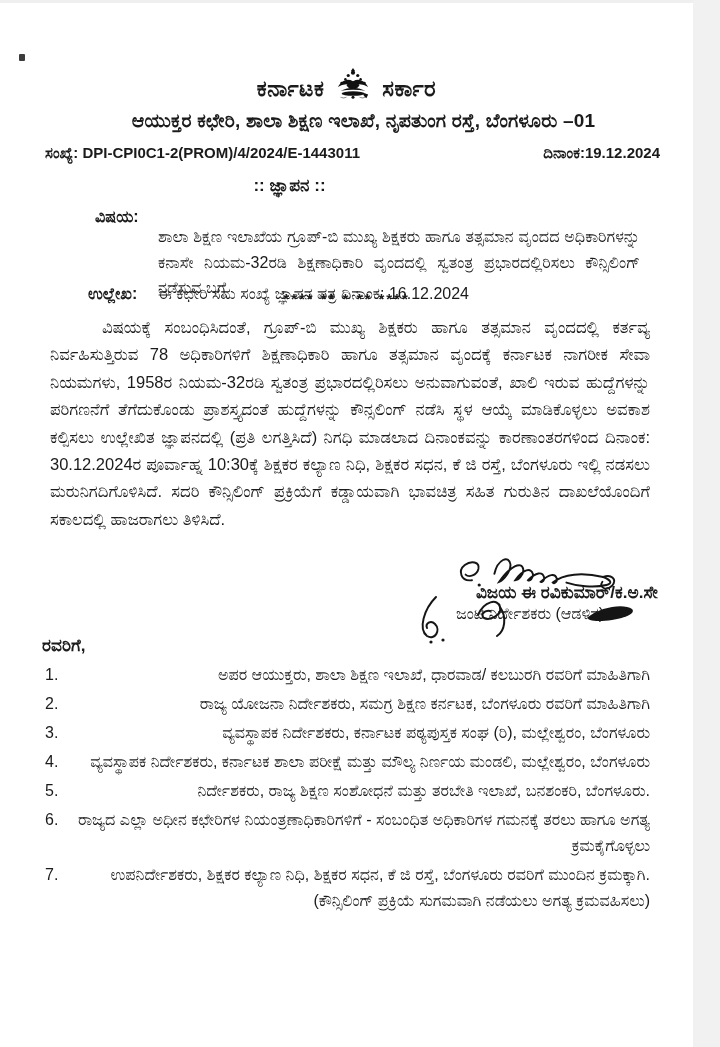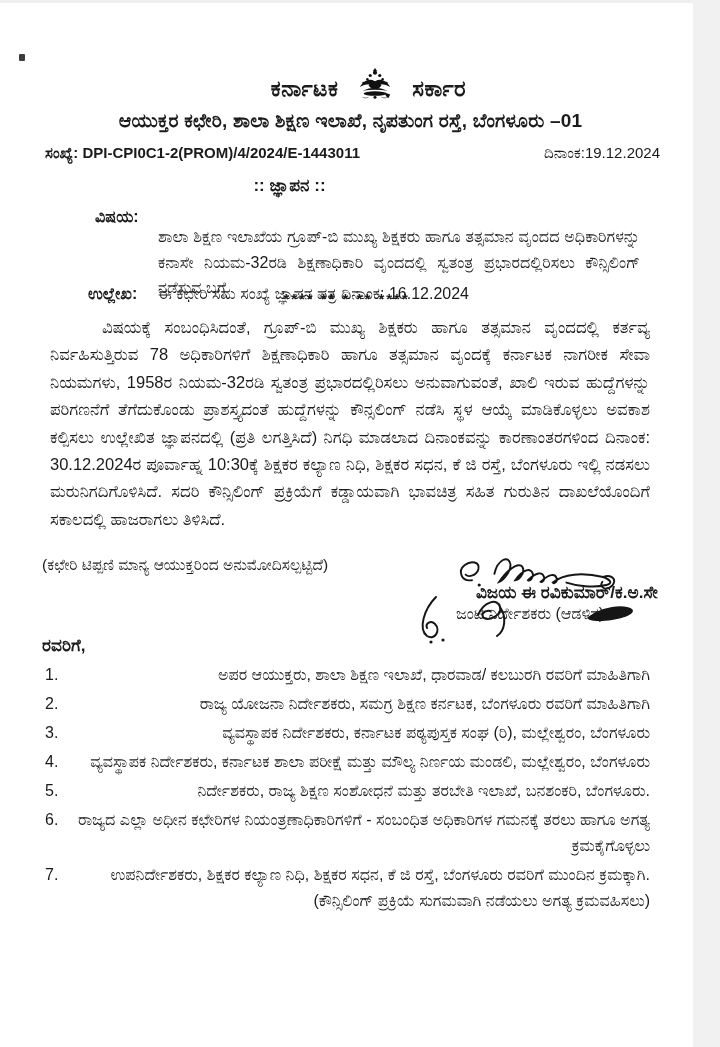--- a/index.html
+++ b/index.html
@@ -10,32 +10,32 @@
     overflow:hidden;
     font-family:"Liberation Sans","DejaVu Sans",sans-serif;
     color:#1b1b1b;
   }
   .top-strip{position:absolute;left:0;top:0;width:720px;height:3px;background:#efefef;}
   .right-strip{position:absolute;left:693px;top:0;width:27px;height:1047px;background:#f1f1f1;}
   .scan-dot{position:absolute;left:19px;top:54px;width:6px;height:7px;background:#3c3c3c;border-radius:1px;}
 
   .title-row{
     position:absolute;left:0;top:74px;width:693px;
-    display:flex;align-items:center;justify-content:center;gap:18px;
-    font-size:22px;font-weight:bold;letter-spacing:.5px;margin-left:22px;
+    display:flex;align-items:center;justify-content:center;gap:10px;
+    font-size:22px;font-weight:bold;letter-spacing:.5px;
   }
   .emblem{width:38px;height:38px;margin-top:-8px;}
   .office-line{
-    position:absolute;left:4px;top:110px;width:693px;
+    position:absolute;left:17px;top:110px;width:693px;
     text-align:center;font-size:19px;font-weight:bold;letter-spacing:.2px;
   }
   .ref-row{position:absolute;left:0;top:144px;width:693px;height:22px;font-size:15px;padding-left:20px;}
   .ref-number{position:absolute;left:45px;top:0;font-weight:600;}
   .ref-number .lbl{font-weight:600;}
-  .ref-date{position:absolute;right:53px;top:0;font-weight:400;}
+  .ref-date{position:absolute;right:53px;top:0;font-weight:700;}
 
   .memo-heading{
     position:absolute;left:0;top:176px;width:579px;
     text-align:center;font-size:17px;font-weight:bold;
   }
   .subject-label{position:absolute;left:95px;top:208px;font-size:16px;font-weight:bold;}
   .subject-text{
     position:absolute;left:158px;top:208px;width:482px;
     font-size:16px;line-height:25.5px;text-align:justify;margin-top:16px;
   }
@@ -109,21 +109,20 @@
   <div class="subject-label">ವಿಷಯ:</div>
   <div class="subject-text">ಶಾಲಾ ಶಿಕ್ಷಣ ಇಲಾಖೆಯ ಗ್ರೂಪ್-ಬಿ ಮುಖ್ಯ ಶಿಕ್ಷಕರು ಹಾಗೂ ತತ್ಸಮಾನ ವೃಂದದ ಅಧಿಕಾರಿಗಳನ್ನು ಕನಾಸೇ ನಿಯಮ-32ರಡಿ ಶಿಕ್ಷಣಾಧಿಕಾರಿ ವೃಂದದಲ್ಲಿ ಸ್ವತಂತ್ರ ಪ್ರಭಾರದಲ್ಲಿರಿಸಲು ಕೌನ್ಸಿಲಿಂಗ್ ನಡೆಸುವ ಬಗ್ಗೆ</div>
 
   <div class="reference-label">ಉಲ್ಲೇಖ:</div>
   <div class="reference-text">ಈ ಕಛೇರಿ ಸಮ ಸಂಖ್ಯೆ ಜ್ಞಾಪನ ಪತ್ರ ದಿನಾಂಕ: 16.12.2024</div>
 
   <div class="separator">**** ** * ** ****</div>
 
   <p class="body-par">ವಿಷಯಕ್ಕೆ ಸಂಬಂಧಿಸಿದಂತೆ, ಗ್ರೂಪ್-ಬಿ ಮುಖ್ಯ ಶಿಕ್ಷಕರು ಹಾಗೂ ತತ್ಸಮಾನ ವೃಂದದಲ್ಲಿ ಕರ್ತವ್ಯ ನಿರ್ವಹಿಸುತ್ತಿರುವ 78 ಅಧಿಕಾರಿಗಳಿಗೆ ಶಿಕ್ಷಣಾಧಿಕಾರಿ ಹಾಗೂ ತತ್ಸಮಾನ ವೃಂದಕ್ಕೆ ಕರ್ನಾಟಕ ನಾಗರೀಕ ಸೇವಾ ನಿಯಮಗಳು, 1958ರ ನಿಯಮ-32ರಡಿ ಸ್ವತಂತ್ರ ಪ್ರಭಾರದಲ್ಲಿರಿಸಲು ಅನುವಾಗುವಂತೆ, ಖಾಲಿ ಇರುವ ಹುದ್ದೆಗಳನ್ನು ಪರಿಗಣನೆಗೆ ತೆಗೆದುಕೊಂಡು ಪ್ರಾಶಸ್ತ್ಯದಂತೆ ಹುದ್ದೆಗಳನ್ನು ಕೌನ್ಸಲಿಂಗ್ ನಡೆಸಿ ಸ್ಥಳ ಆಯ್ಕೆ ಮಾಡಿಕೊಳ್ಳಲು ಅವಕಾಶ ಕಲ್ಪಿಸಲು ಉಲ್ಲೇಖಿತ ಜ್ಞಾಪನದಲ್ಲಿ (ಪ್ರತಿ ಲಗತ್ತಿಸಿದೆ) ನಿಗಧಿ ಮಾಡಲಾದ ದಿನಾಂಕವನ್ನು ಕಾರಣಾಂತರಗಳಿಂದ ದಿನಾಂಕ: 30.12.2024ರ ಪೂರ್ವಾಹ್ನ 10:30ಕ್ಕೆ ಶಿಕ್ಷಕರ ಕಲ್ಯಾಣ ನಿಧಿ, ಶಿಕ್ಷಕರ ಸಧನ, ಕೆ ಜಿ ರಸ್ತೆ, ಬೆಂಗಳೂರು ಇಲ್ಲಿ ನಡಸಲು ಮರುನಿಗದಿಗೊಳಿಸಿದೆ. ಸದರಿ ಕೌನ್ಸಿಲಿಂಗ್ ಪ್ರಕ್ರಿಯೆಗೆ ಕಡ್ಡಾಯವಾಗಿ ಭಾವಚಿತ್ರ ಸಹಿತ ಗುರುತಿನ ದಾಖಲೆಯೊಂದಿಗೆ ಸಕಾಲದಲ್ಲಿ ಹಾಜರಾಗಲು ತಿಳಿಸಿದೆ.</p>
 
-  <div class="office-note">(ಕಛೇರಿ ಟಿಪ್ಪಣಿ ಮಾನ್ಯ ಆಯುಕ್ತರಿಂದ ಅನುಮೋದಿಸಲ್ಪಟ್ಟಿದೆ)</div>
 
   <div class="sig-block">
     <svg class="sig-top" viewBox="0 0 230 60" aria-hidden="true">
       <g fill="none" stroke="#151515" stroke-width="2.4" stroke-linecap="round">
         <path d="M30 44 C16 46 12 32 21 25 C29 19 40 21 38 30 C36 38 26 41 22 37"></path>
         <path d="M58 36 C62 18 76 12 78 24 C79 32 70 44 64 46 C78 26 92 20 94 30 C95 37 88 44 84 44 C94 30 104 28 106 36 C107 41 102 46 100 44 C110 34 118 33 120 40 C121 44 118 47 116 46 C126 36 134 35 136 42 C137 46 133 49 131 47 C144 36 168 34 194 40"></path>
         <path d="M194 40 C204 36 212 43 205 51 C198 58 188 53 193 46"></path>
         <path d="M194 40 C204 44 206 48 198 50 C182 54 160 51 148 47"></path>
       </g>
       <circle cx="39" cy="50" r="2" fill="#151515"></circle>

